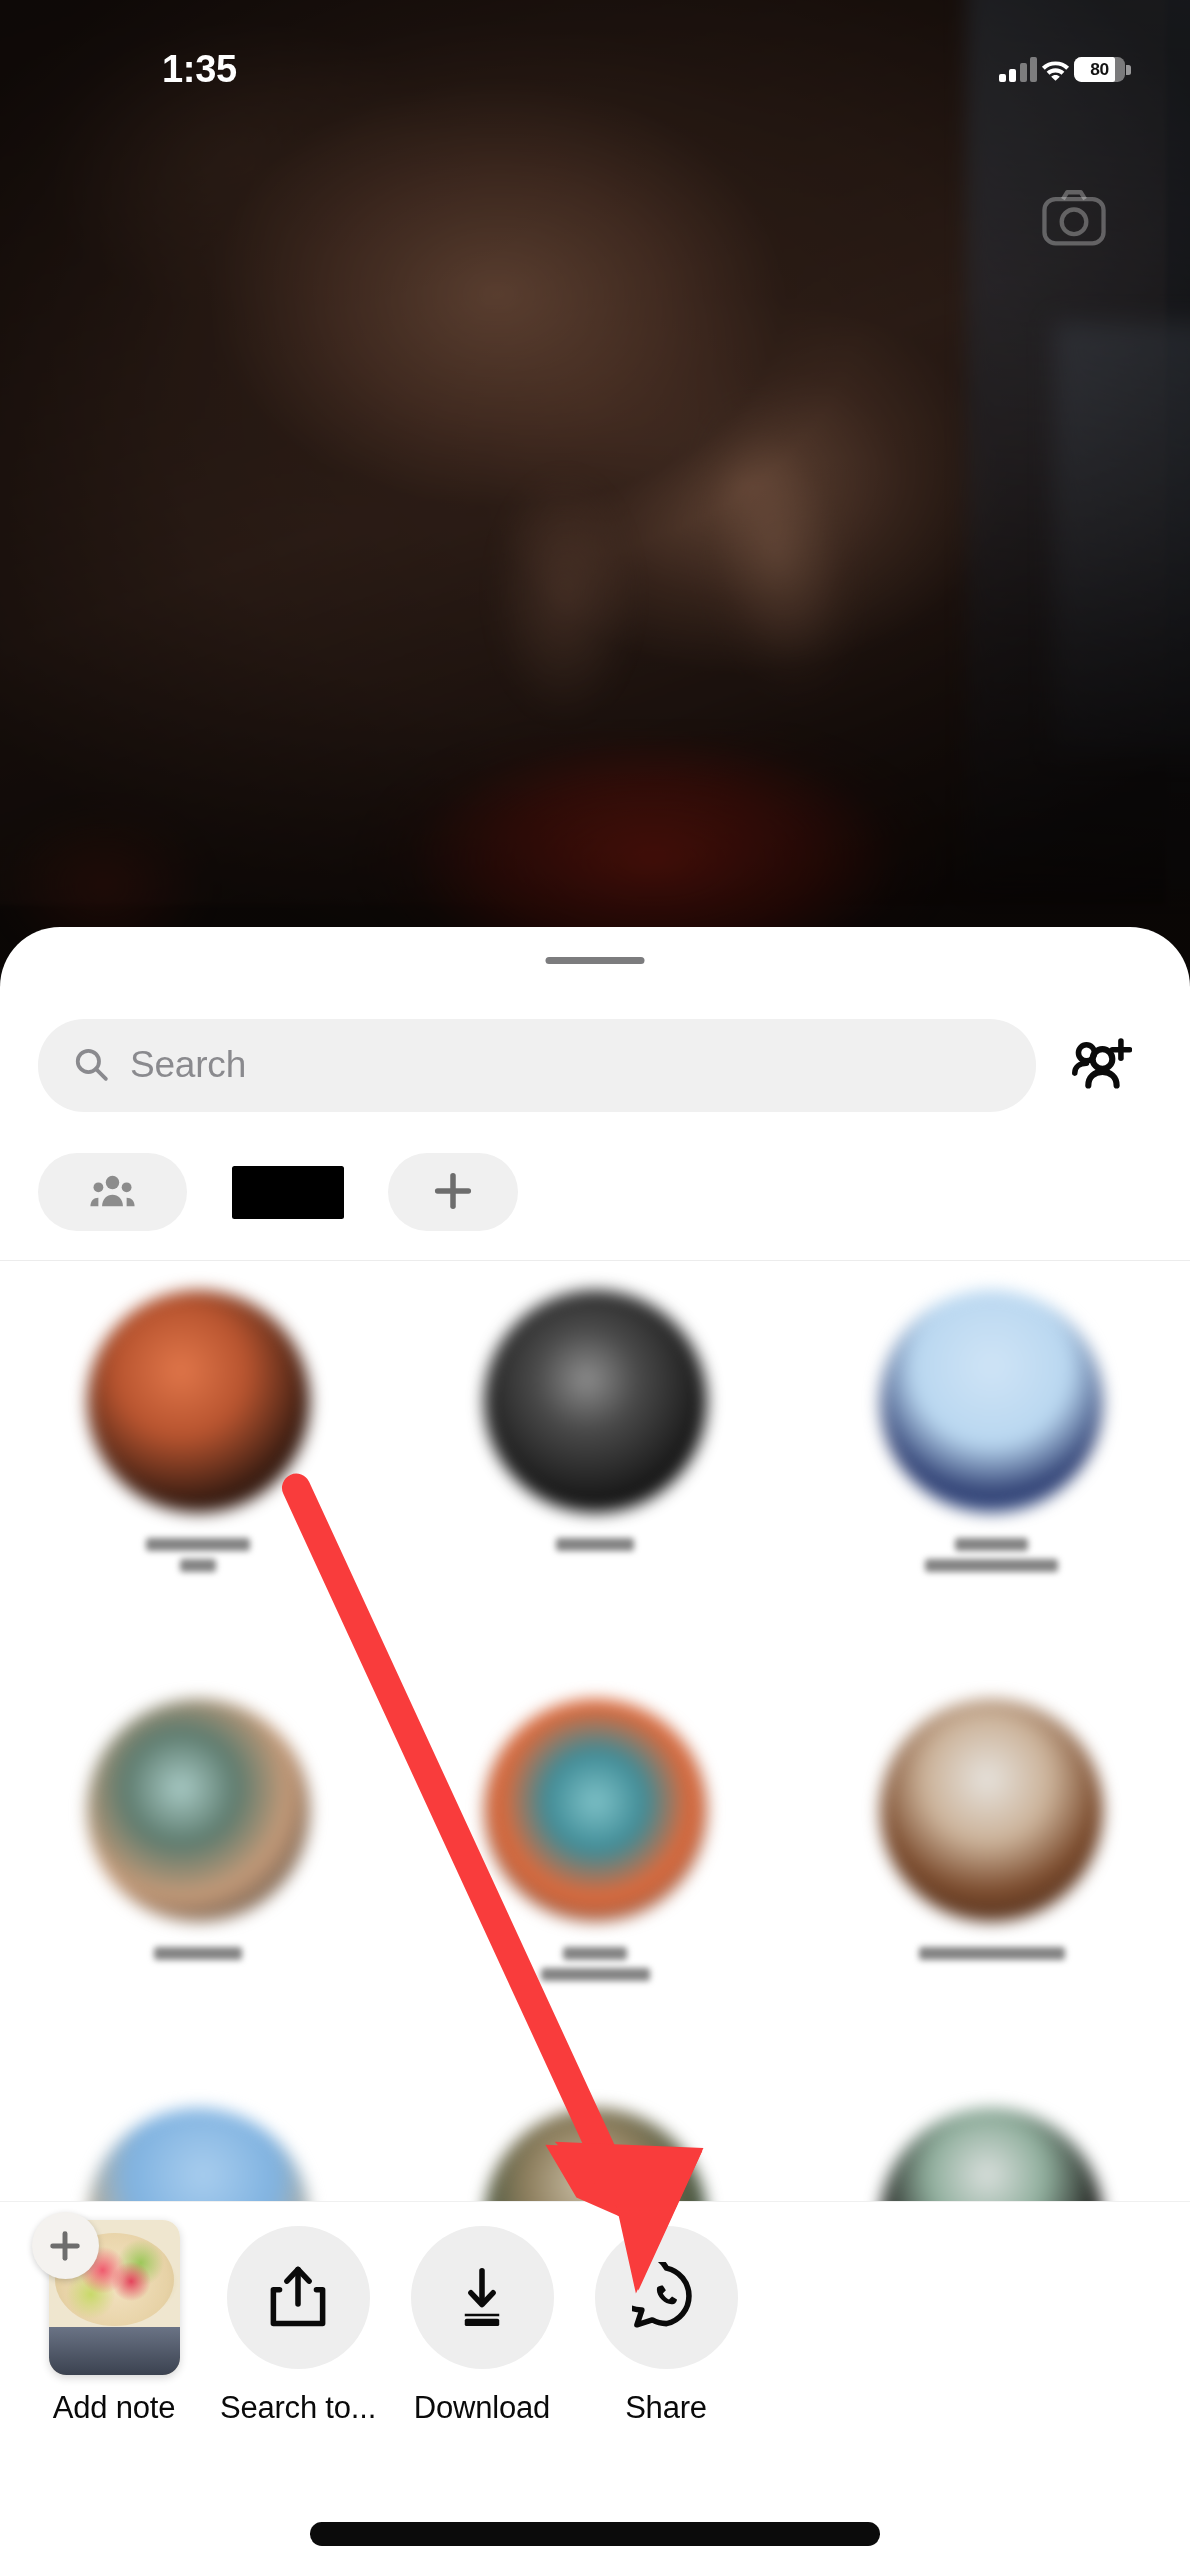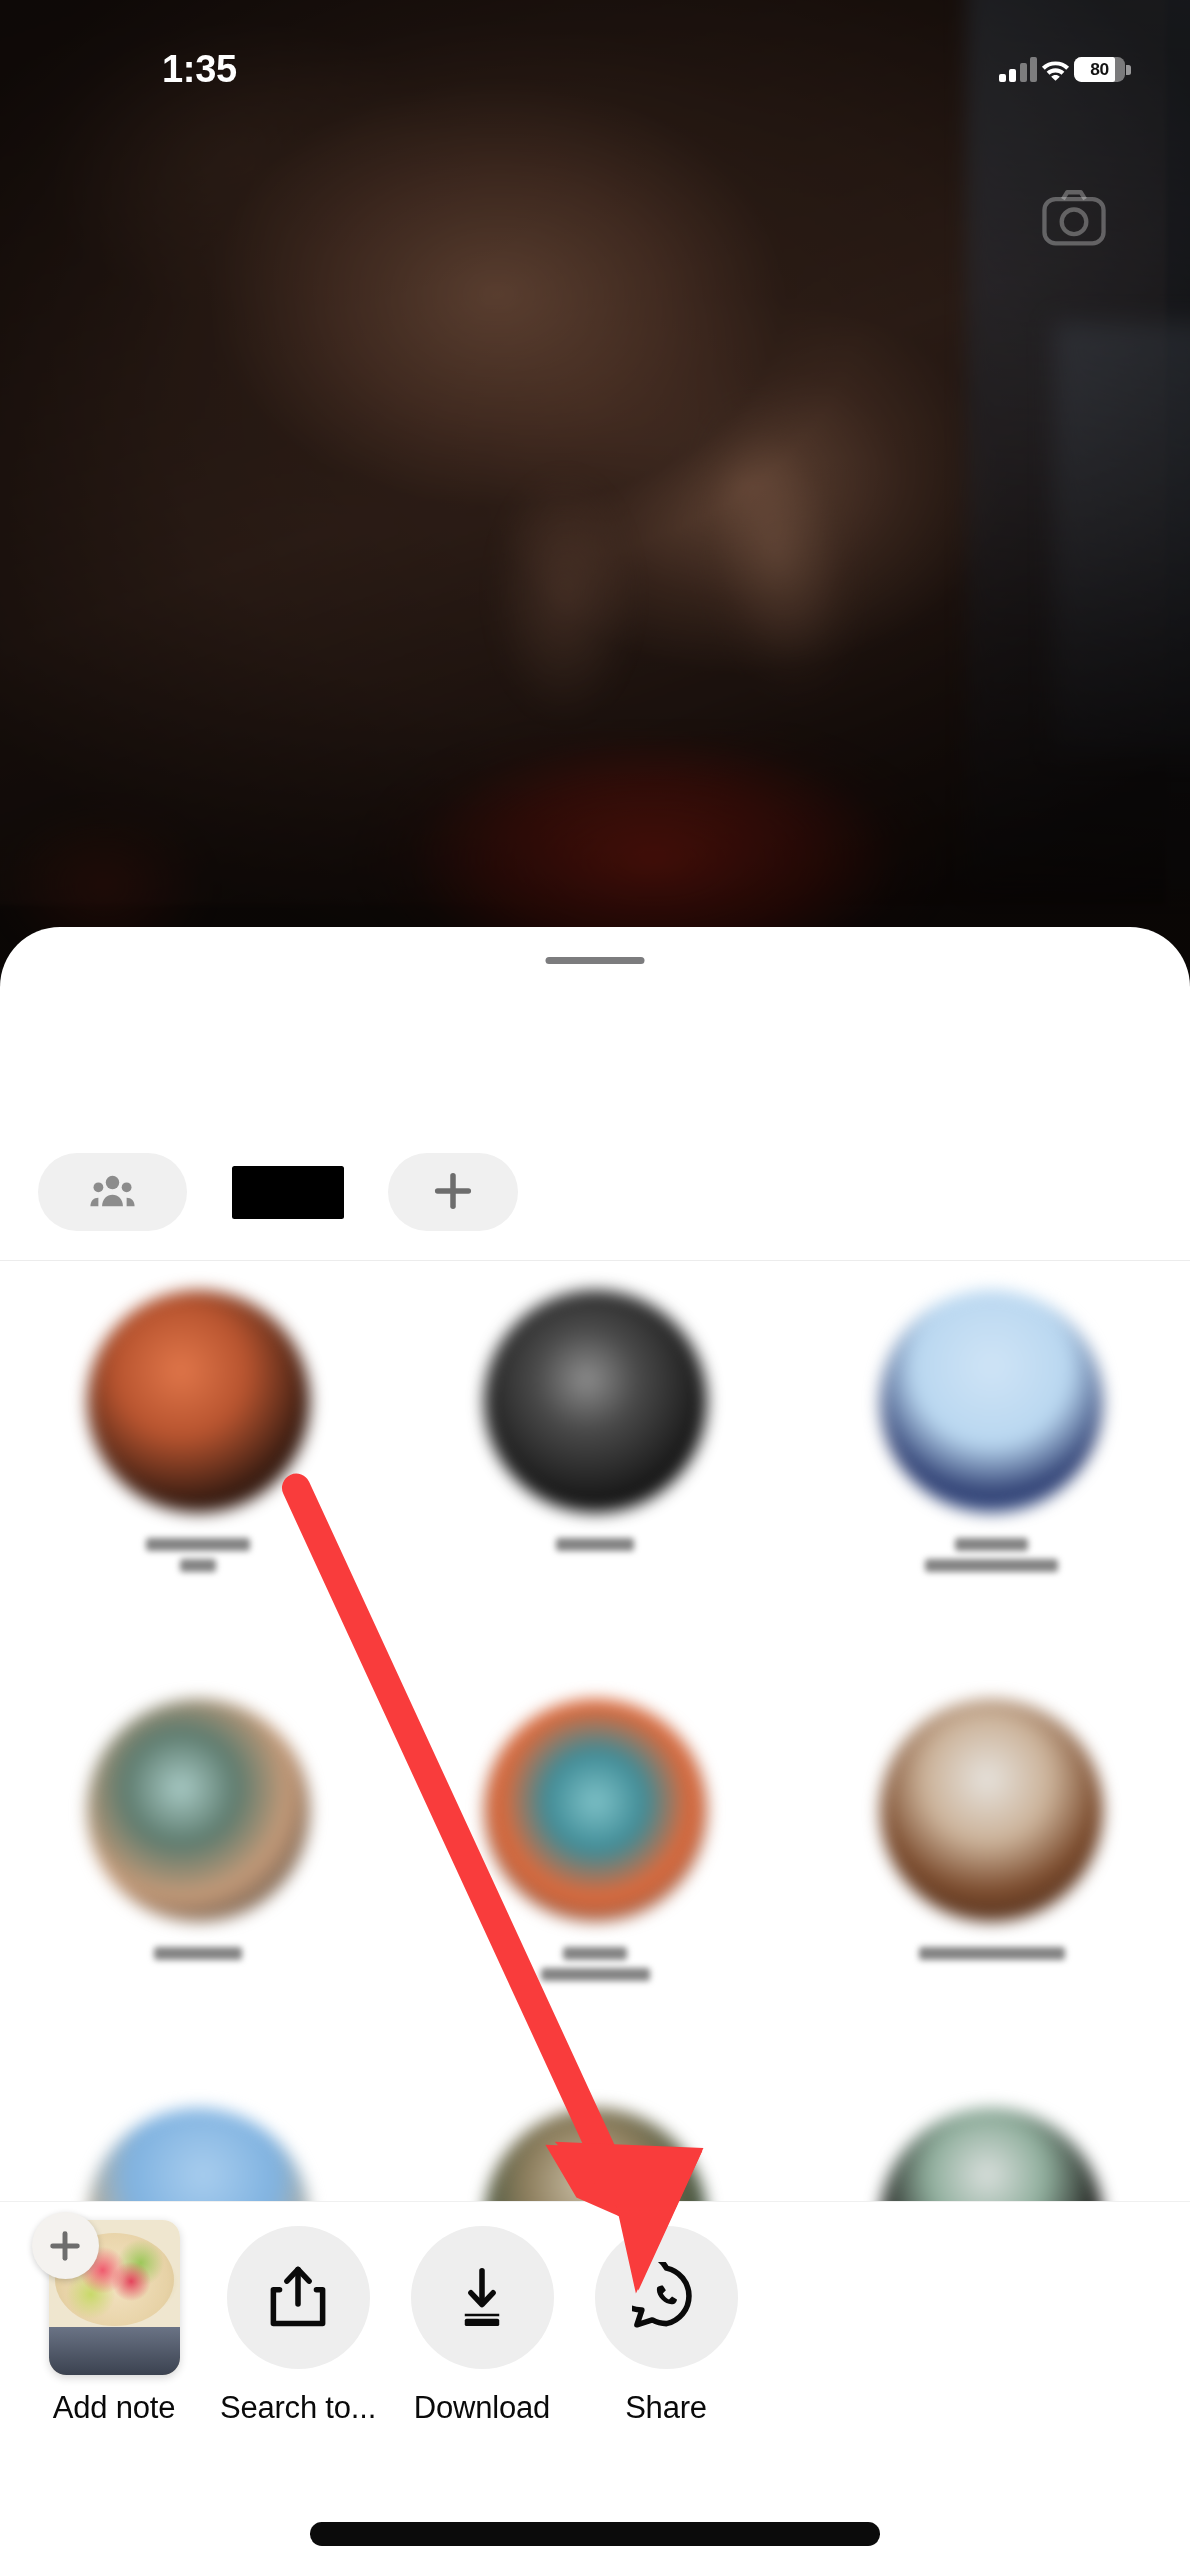--- a/index.html
+++ b/index.html
@@ -323,20 +323,44 @@
     <rect x="4" y="16" width="96" height="72" rx="18" ry="18" fill="none" stroke="rgba(255,255,255,0.30)" stroke-width="7"></rect>
     <path d="M34 16 l7-11 h22 l7 11" fill="none" stroke="rgba(255,255,255,0.30)" stroke-width="7" stroke-linejoin="round"></path>
     <circle cx="52" cy="53" r="20" fill="none" stroke="rgba(255,255,255,0.30)" stroke-width="7"></circle>
   </svg>
 </div>
 
 <div id="sheet">
 
   <div id="grabber"></div>
 
+  <div id="search-row">
+    <div id="search-field">
+      <span>
+        <svg width="35" height="35" viewBox="0 0 56 56">
+          <circle cx="23" cy="23" r="17" fill="none" stroke="#8a8a8e" stroke-width="6"></circle>
+          <line x1="35" y1="35" x2="51" y2="51" stroke="#8a8a8e" stroke-width="6" stroke-linecap="round"></line>
+        </svg>
+      </span>
+      <span id="search-placeholder">Search</span>
+    </div>
+
+    <div id="add-people-btn">
+      <span>
+        <svg width="64" height="57" viewBox="0 0 104 92">
+          <circle cx="30" cy="27" r="13" fill="none" stroke="#0a0a0a" stroke-width="9"></circle>
+          <path d="M11 60 c0-10 8-16 19-16" fill="none" stroke="#0a0a0a" stroke-width="9" stroke-linecap="round"></path>
+          <circle cx="56" cy="37" r="16" fill="none" stroke="#0a0a0a" stroke-width="10"></circle>
+          <path d="M33 80 c0-14 10-22 23-22 s23 8 23 22" fill="none" stroke="#0a0a0a" stroke-width="10" stroke-linecap="round"></path>
+          <line x1="86" y1="8" x2="86" y2="36" stroke="#0a0a0a" stroke-width="9" stroke-linecap="round"></line>
+          <line x1="72" y1="22" x2="100" y2="22" stroke="#0a0a0a" stroke-width="9" stroke-linecap="round"></line>
+        </svg>
+      </span>
+    </div>
+  </div>
 
   <div id="chips-row">
     <div class="chip w-group">
       <span>
         <svg width="47" height="38" viewBox="0 0 76 62">
           <circle cx="38" cy="17" r="11" fill="#8c8c8c"></circle>
           <circle cx="15" cy="25" r="8" fill="#8c8c8c"></circle>
           <circle cx="61" cy="25" r="8" fill="#8c8c8c"></circle>
           <path d="M21 56 c0-12 8-19 17-19 s17 7 17 19z" fill="#8c8c8c"></path>
           <path d="M2 56 c0-9 5-14 13-14 v14z" fill="#8c8c8c"></path>

